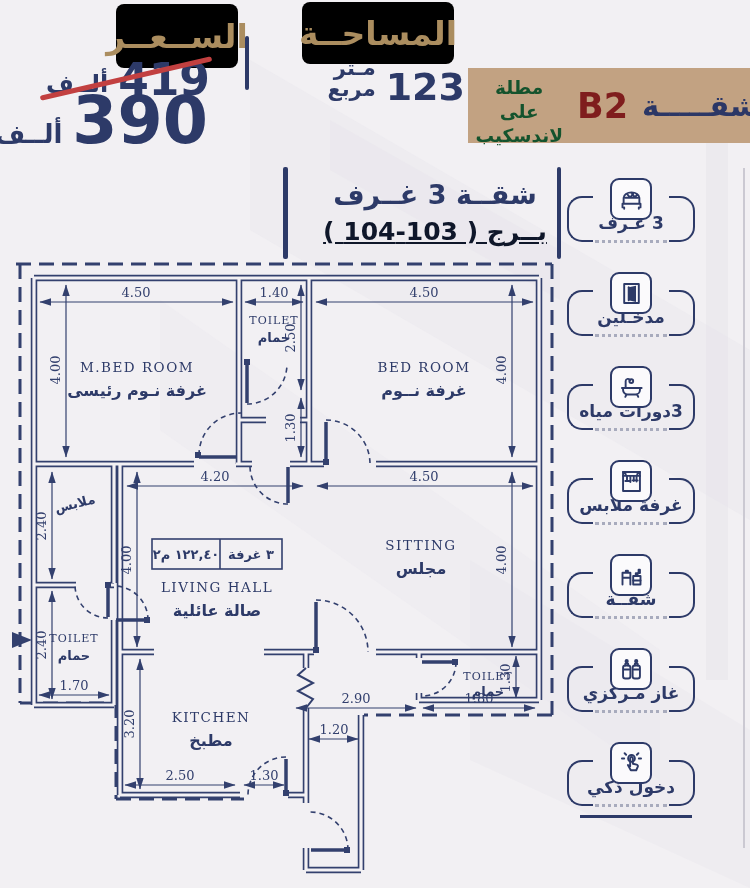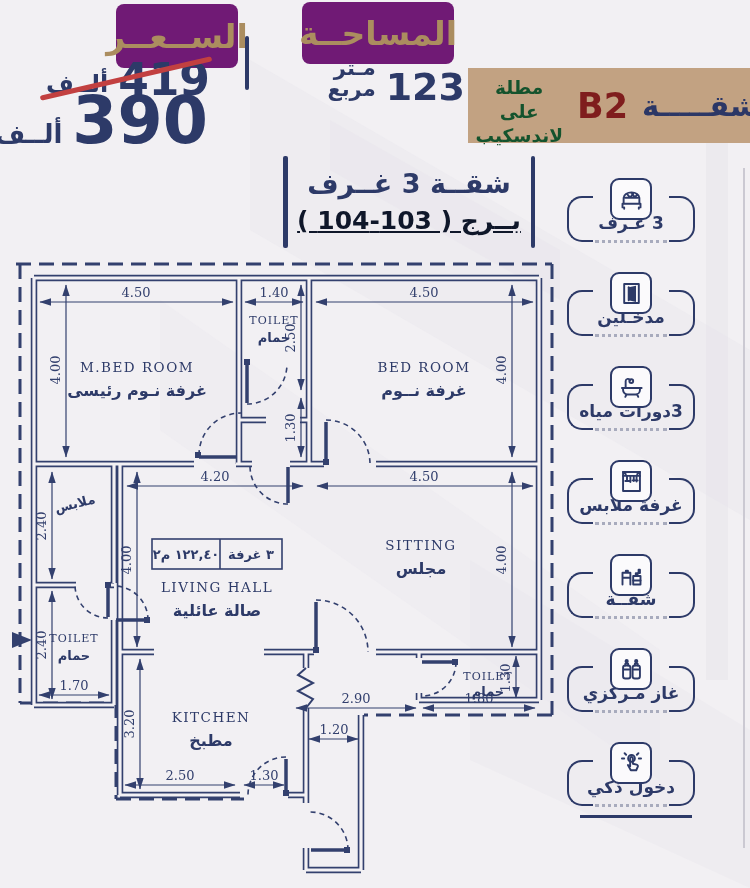--- a/index.html
+++ b/index.html
@@ -1,20 +1,20 @@
 <!DOCTYPE html>
 <html lang="ar"><head>
 <meta charset="utf-8">
 <style>
   html,body{margin:0;padding:0;}
   body{width:750px;height:888px;position:relative;overflow:hidden;
        background:#f2f0f3;font-family:"DejaVu Sans",sans-serif;}
   .abs{position:absolute;}
   
-  .head-box{background:#701a75;border-radius:8px;display:flex;align-items:center;justify-content:center;}
+  .head-box{background:#000000;border-radius:8px;display:flex;align-items:center;justify-content:center;}
   .gold-heading{color:#ab8d5f;font-weight:bold;font-size:33px;letter-spacing:0;}
   .price-row{display:flex;direction:rtl;align-items:flex-end;gap:10px;}
   .big-num{font-weight:bold;color:#2d3a68;line-height:1;}
   .unit{font-weight:bold;color:#2d3a68;line-height:1;padding-bottom:6px;}
   .strike{background:#c24040;height:5px;border-radius:3px;transform:rotate(-13deg);}
   .vdivider{background:#2d3a68;border-radius:2px;}
   .banner{background:#c2a282;display:flex;direction:rtl;align-items:center;justify-content:center;gap:14px;padding:0 8px;}
   .banner .apt{font-size:29px;font-weight:bold;color:#2b3766;}
   .banner .code{font-size:35px;font-weight:bold;color:#7f1d1d;}
   .banner .note{font-size:18.5px;font-weight:bold;color:#14532d;text-align:center;line-height:1.3;margin-top:13px;}
@@ -94,21 +94,21 @@
 
 <div class="abs banner" style="left:468px;top:68px;width:282px;height:75px;">
   <span class="apt">شقـــــة</span>
   <span class="code" dir="ltr">B2</span>
   <span class="note">
     <span>مطلة على</span><br>
     <span>لاندسكيب</span>
   </span>
 </div>
 
-<div class="abs title-block" style="left:283px;top:152px;width:252px;height:98px;">
+<div class="abs title-block" style="left:283px;top:163px;width:252px;height:98px;padding-left:26px;">
   <span class="bar" style="left:0;"></span>
   <span class="bar" style="right:0;"></span>
   <span class="title-l1">شقــة 3 غــرف</span>
   <span class="title-l2">بــرج ( 103-104 )</span>
 </div>
 
 <svg class="abs" style="left:4px;top:258px;" width="560" height="630" viewBox="0 0 560 630">
   <defs>
     <marker id="ah" markerWidth="11" markerHeight="8" refX="9.5" refY="4" orient="auto-start-reverse">
       <path d="M0,0.8 L10,4 L0,7.2 Z" fill="#33406e"></path>

